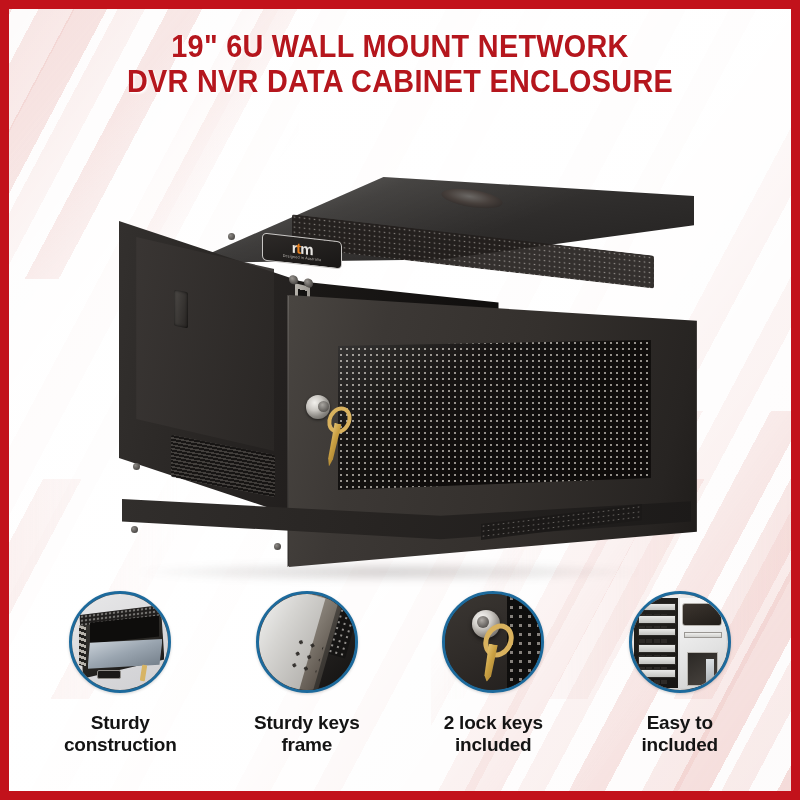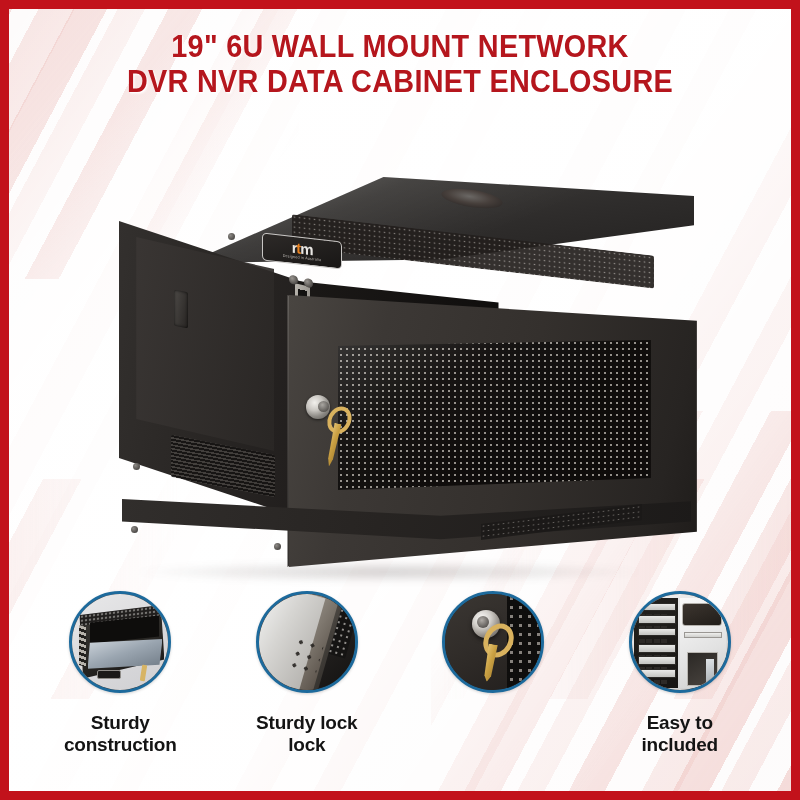--- a/index.html
+++ b/index.html
@@ -463,33 +463,37 @@
     <div class="feature">
       <div class="feature-circle">
         <div class="t2"></div>
         <div class="t2-mesh"></div>
         <div class="t2-p3"></div>
         <div class="t2-p2"></div>
         <div class="t2-p1"></div>
         <div class="t2-holes"></div>
       </div>
       <div class="feature-label">
-        <span>Sturdy lock</span><br>
-        <span>lock</span>
+        <span>Sturdy keys</span><br>
+        <span>frame</span>
       </div>
     </div>
 
     <div class="feature">
       <div class="feature-circle">
         <div class="t3"></div>
         <div class="t3-mesh"></div>
         <div class="t3-lock"></div>
         <div class="t3-core"></div>
         <div class="t3-bow"></div>
         <div class="t3-blade"></div>
+      </div>
+      <div class="feature-label">
+        <span>2 lock keys</span><br>
+        <span>included</span>
       </div>
     </div>
 
     <div class="feature">
       <div class="feature-circle">
         <div class="t4"></div>
         <div class="t4-rack"></div>
         <div class="t4-patch t4-p1"><i></i><i></i><i></i><i></i></div>
         <div class="t4-patch t4-p2"><i></i><i></i><i></i><i></i></div>
         <div class="t4-patch t4-p3"><i></i><i></i><i></i><i></i></div>

